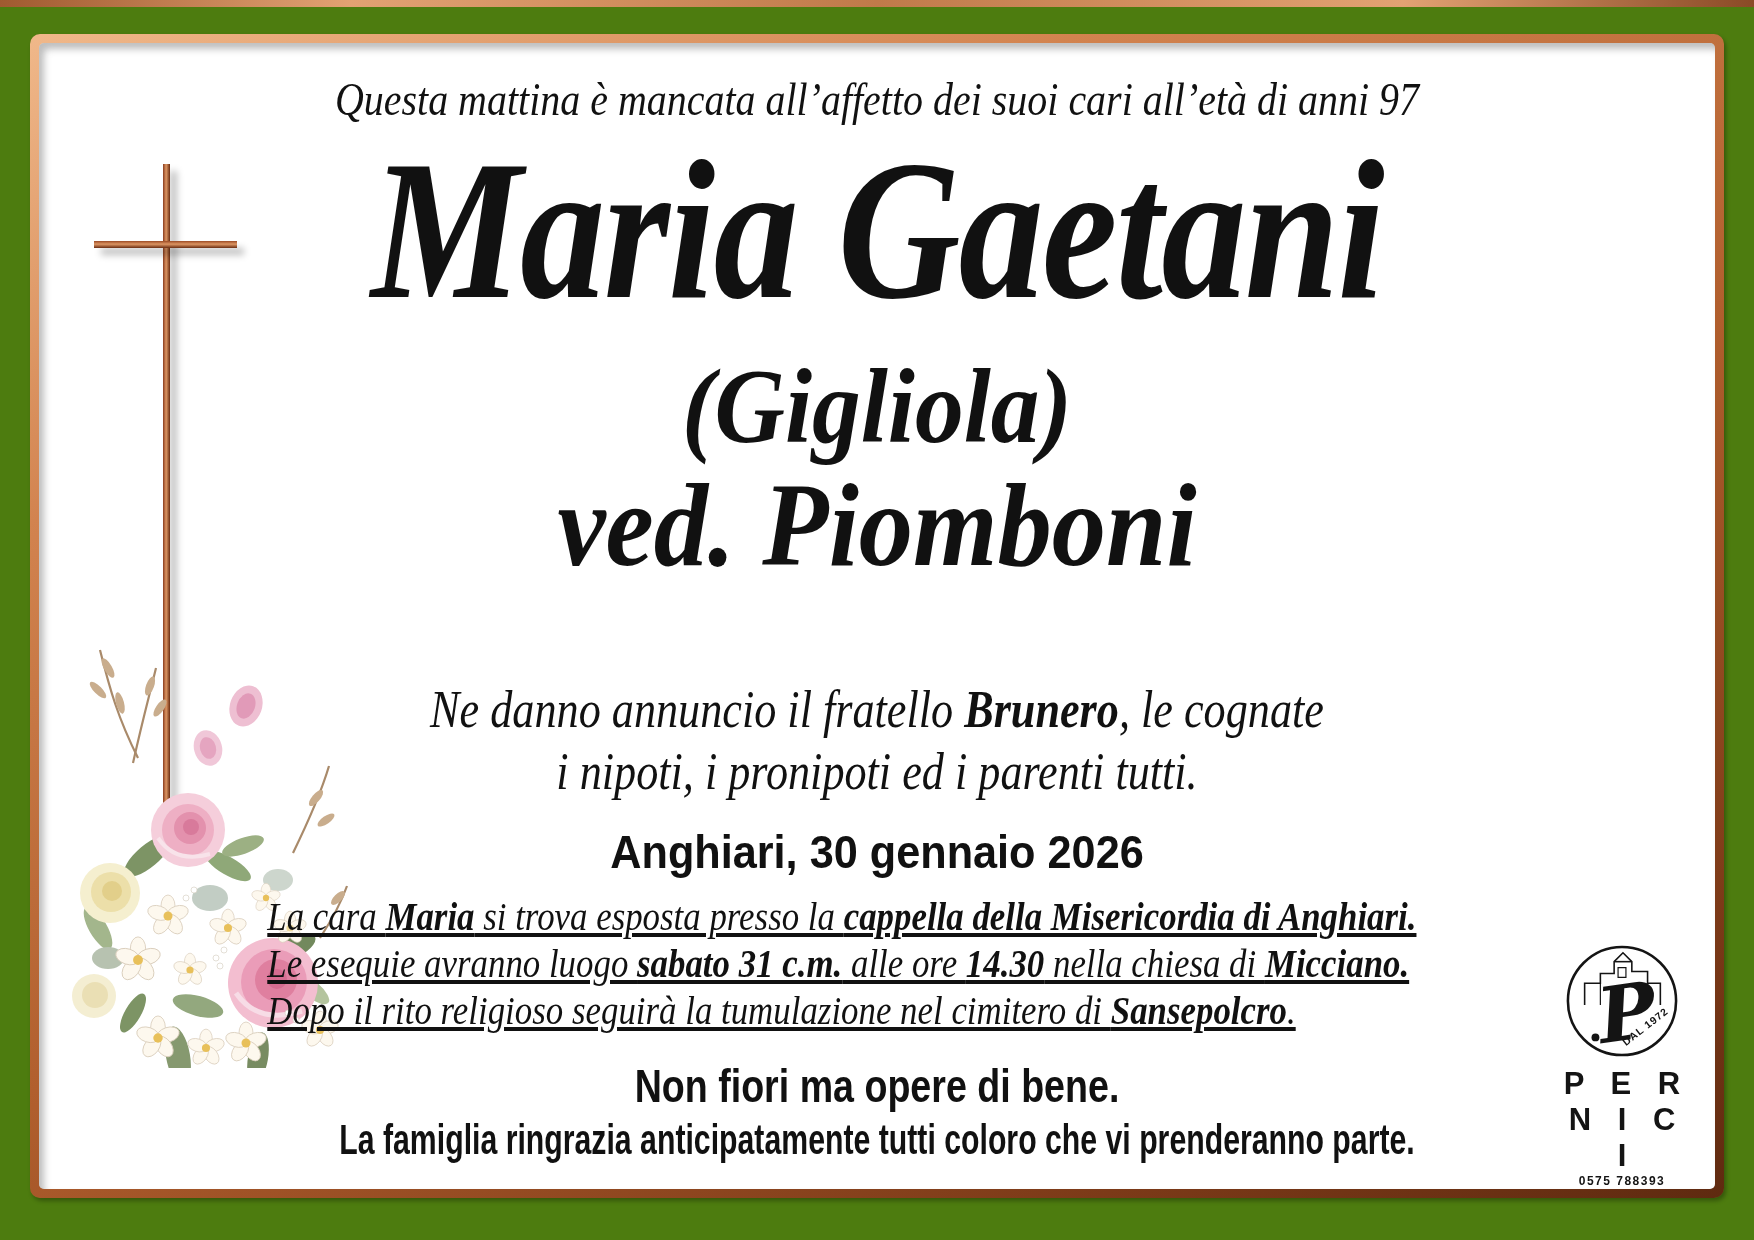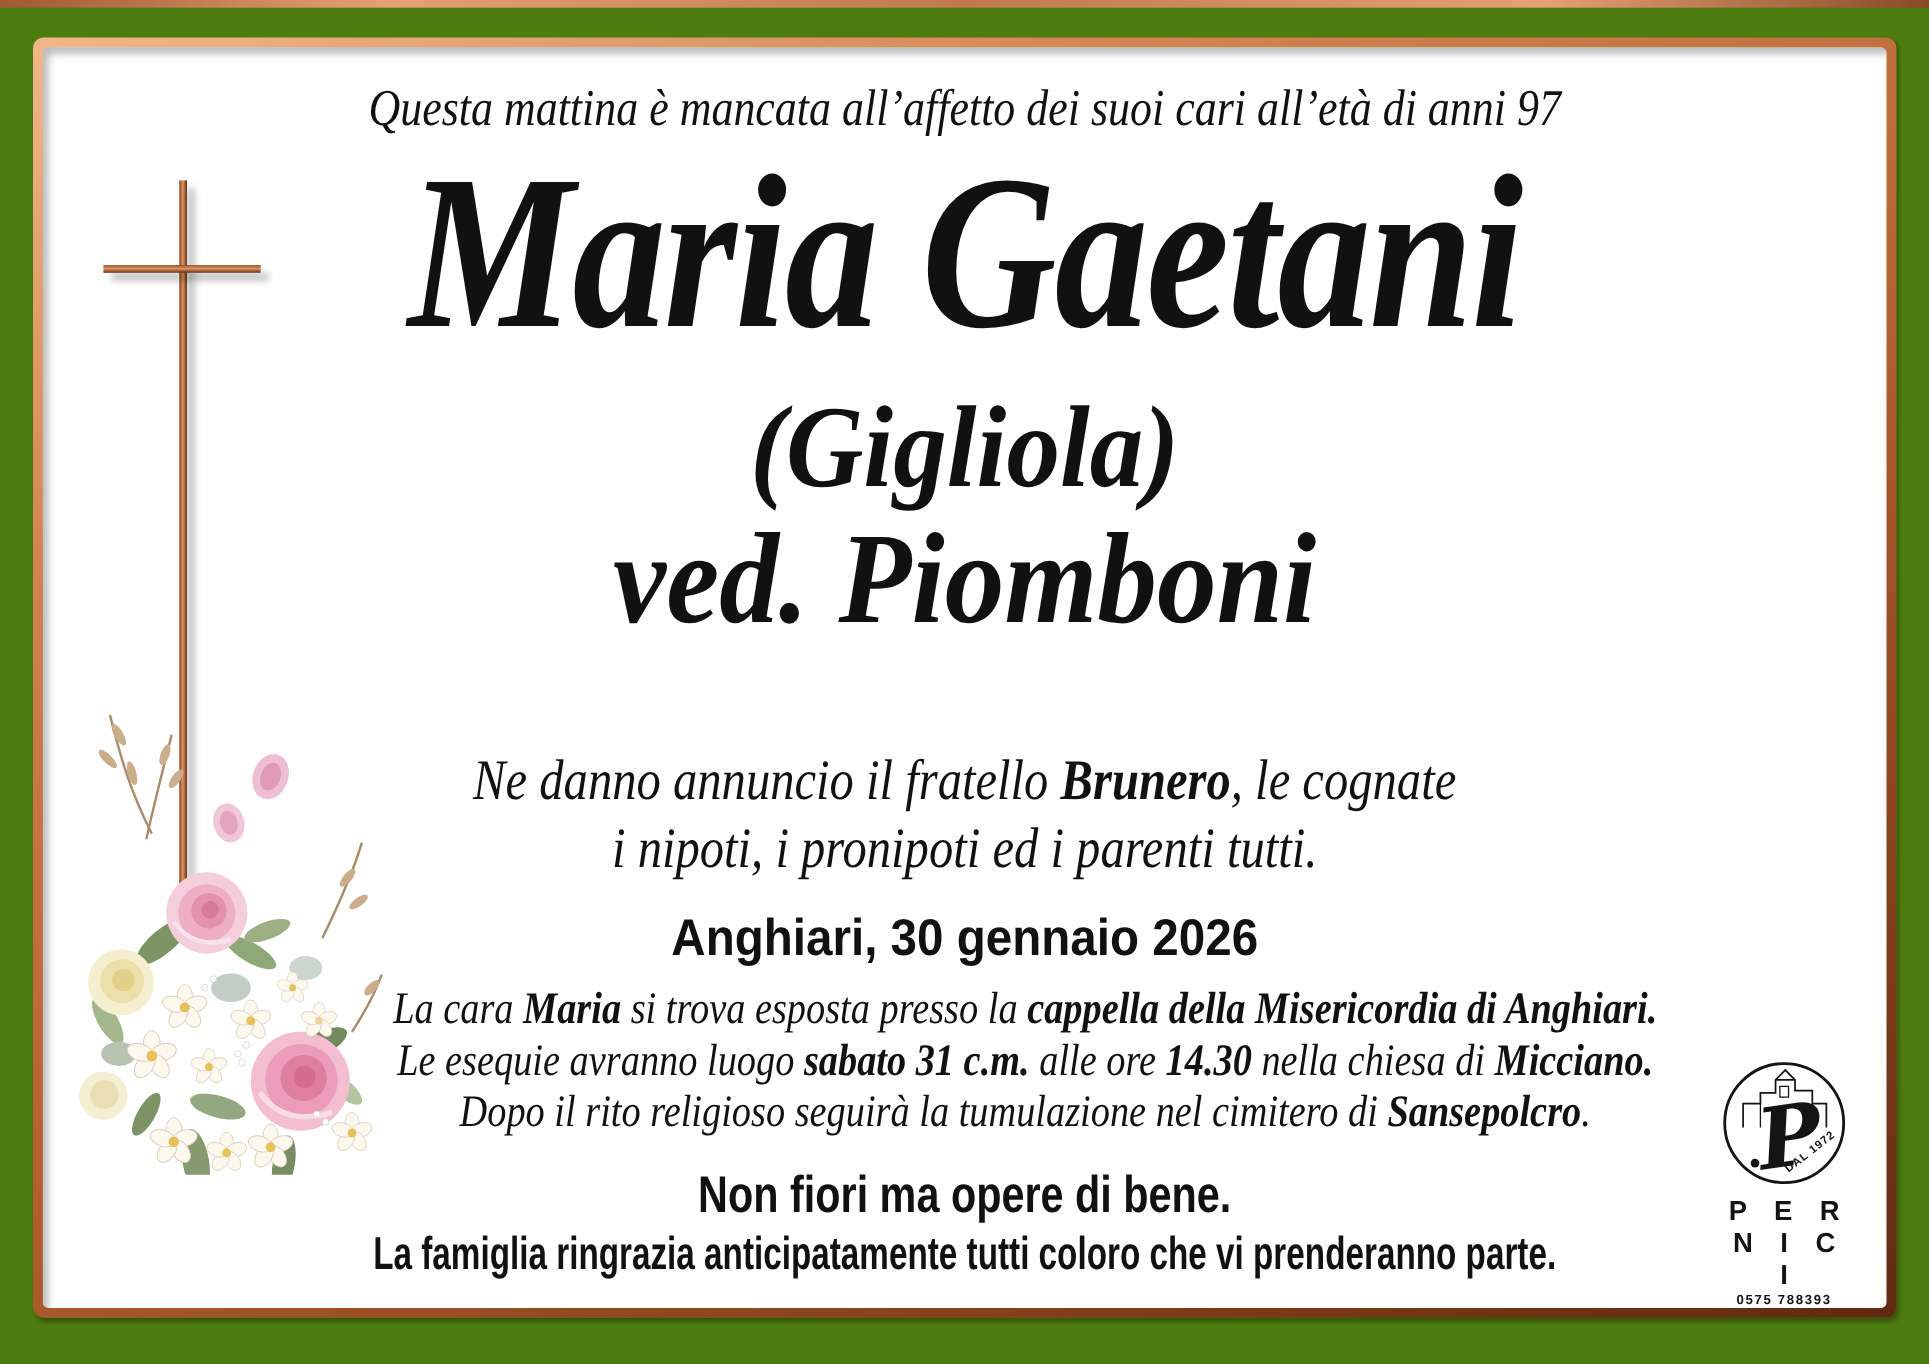--- a/index.html
+++ b/index.html
@@ -34,40 +34,40 @@
   .cond8{transform:scaleX(0.80);transform-origin:50% 50%;}
   .cond9{transform:scaleX(0.92);transform-origin:50% 50%;}
   .cond7{transform:scaleX(0.72);transform-origin:50% 50%;}
   .intro{top:72px;font-size:47px;font-style:italic;}
   .name{top:128px;font-size:200px;line-height:1.02;font-weight:bold;font-style:italic;letter-spacing:-2px;}
   .nickname{top:346px;font-size:106px;font-weight:bold;font-style:italic;}
   .widow{top:458px;font-size:118px;font-weight:bold;font-style:italic;}
   .family1{top:680px;font-size:52px;font-style:italic;}
   .family2{top:742px;font-size:52px;font-style:italic;}
   .dateline{top:824px;font-size:47px;font-weight:bold;font-family:"Liberation Sans",sans-serif;}
-  .details{position:absolute;left:150px;right:40px;top:893px;text-align:center;}
+  .details{position:absolute;left:150px;right:40px;top:893px;text-align:left;text-decoration:underline;}
   .details .dline{font-size:41px;font-style:italic;line-height:47px;white-space:nowrap;}
   .nofiori{top:1058px;font-size:47px;font-weight:bold;font-family:"Liberation Sans",sans-serif;}
   .thanks{top:1116px;font-size:42px;font-weight:bold;font-family:"Liberation Sans",sans-serif;}
   .b{font-weight:bold;}
   
   .cross-v{
     position:absolute;left:163px;top:164px;width:7px;height:646px;
     background:linear-gradient(90deg,#8a3c1e,#dd9663 45%,#6b2d12);
     box-shadow:7px 7px 7px rgba(0,0,0,0.25);
   }
   .cross-h{
     position:absolute;left:94px;top:241px;width:143px;height:7px;
     background:linear-gradient(180deg,#9c4a24,#dd9663 45%,#6b2d12);
     box-shadow:7px 7px 7px rgba(0,0,0,0.25);
   }
   .bouquet{position:absolute;left:38px;top:598px;width:320px;height:470px;}
   .logo{position:absolute;right:62px;bottom:52px;width:140px;text-align:center;
         font-family:"Liberation Sans",sans-serif;color:#141414;}
-  .logo-name{font-weight:bold;font-size:25px;letter-spacing:9px;padding-left:9px;margin-top:2px;}
+  .logo-name{font-weight:bold;font-size:31px;letter-spacing:9px;padding-left:9px;margin-top:2px;}
   .logo-phone{font-weight:bold;font-size:12px;letter-spacing:1.5px;}
 </style>
 </head>
 <body>
 
 <div class="page">
 
   <div class="top-strip"></div>
 
   <div class="frame">

